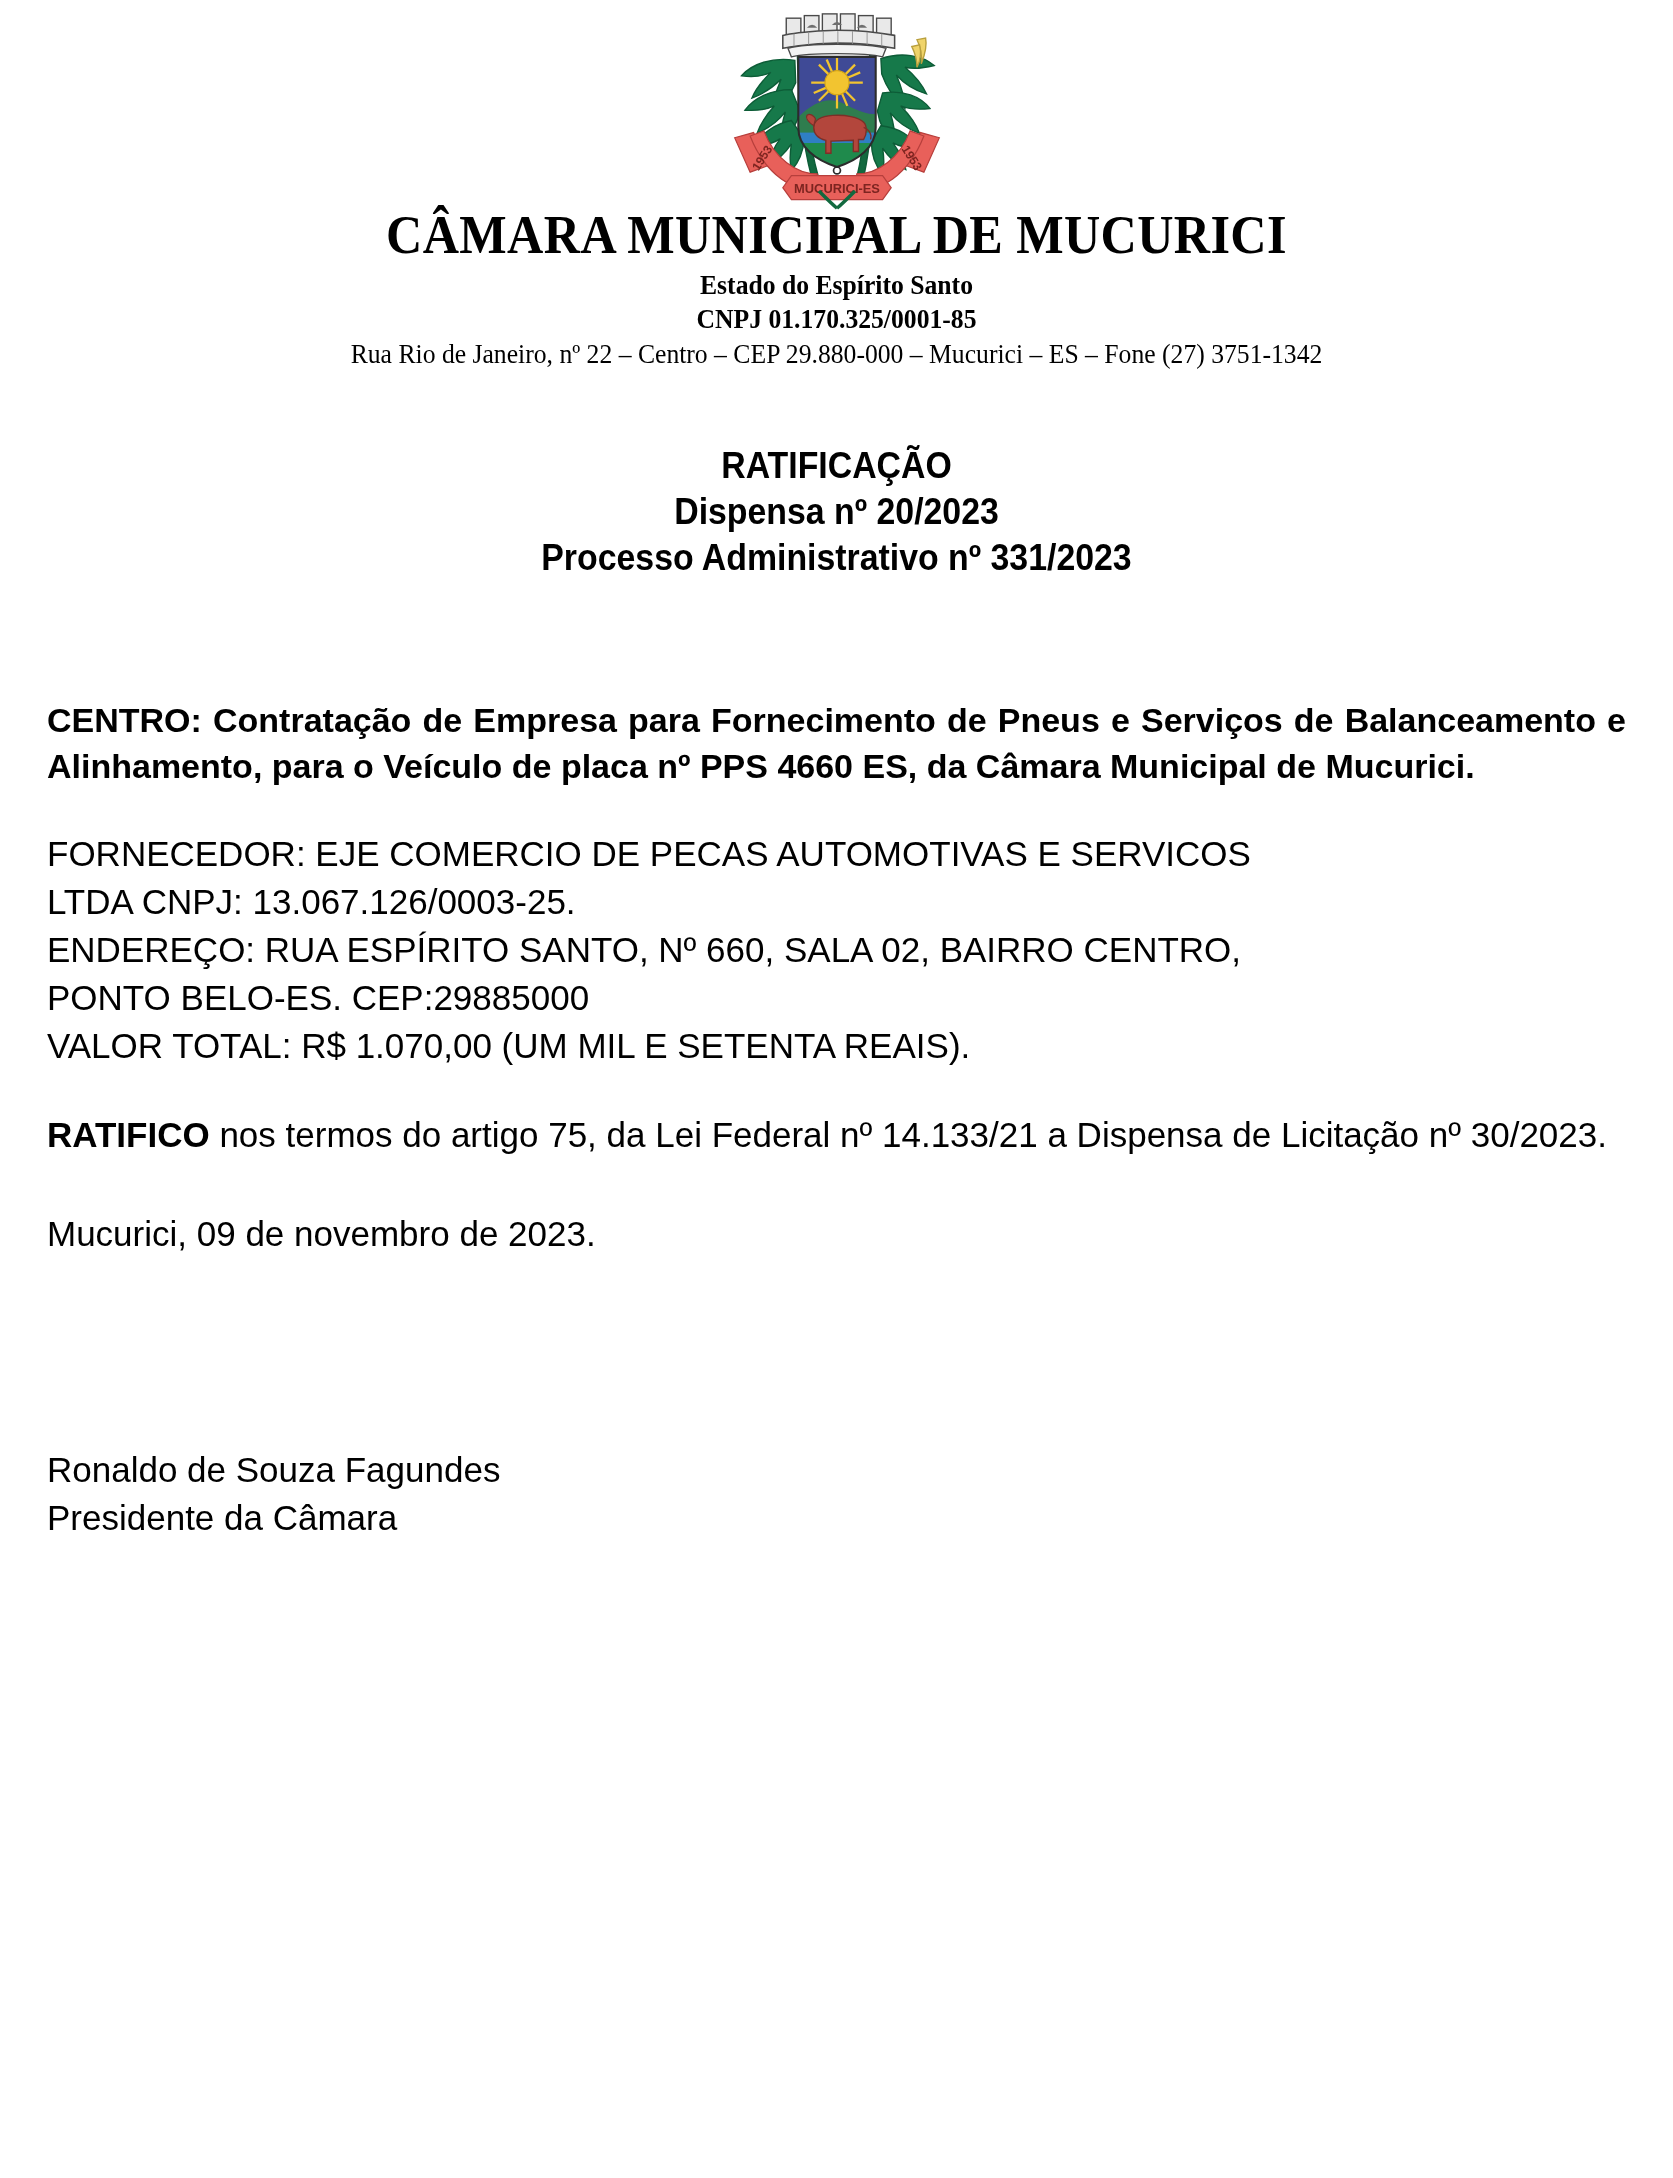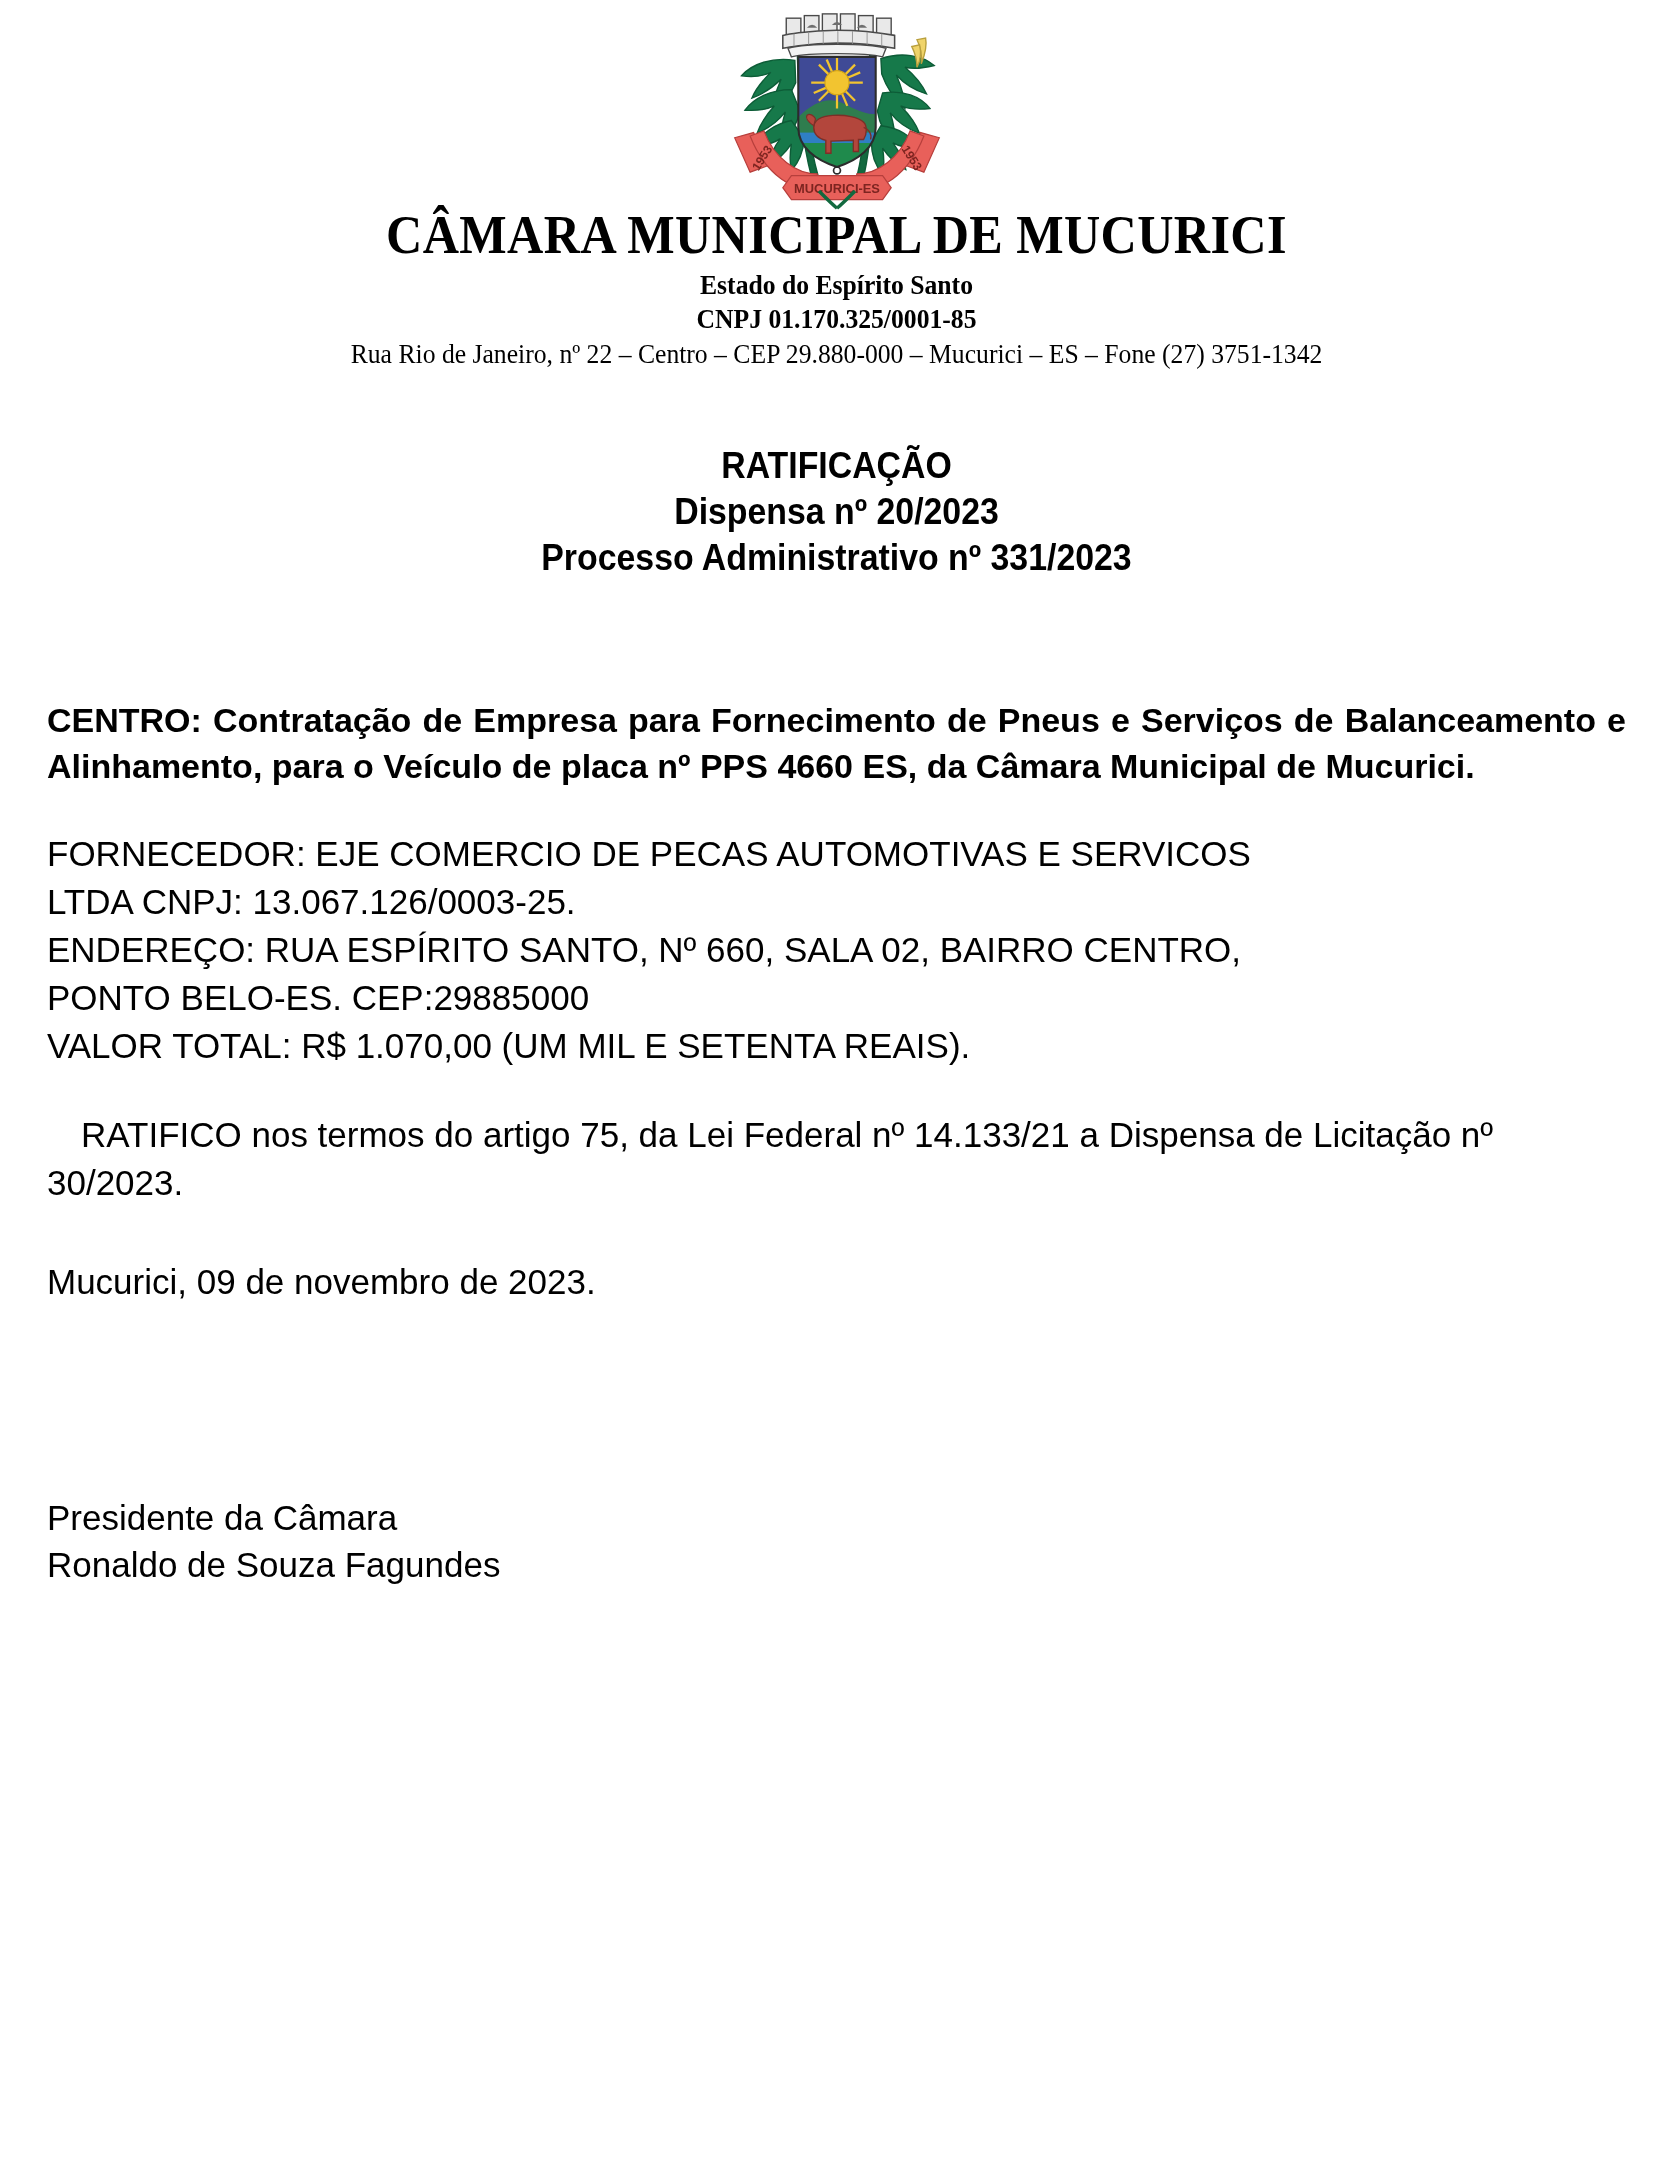--- a/index.html
+++ b/index.html
@@ -103,21 +103,21 @@
     line-height: 1.37;
   }
   .block-supplier div { white-space: nowrap; }
 
   .para-ratifico {
     margin-top: 41px;
     font-size: 35px;
     line-height: 1.37;
     text-align: left;
   }
-  .para-ratifico b { font-weight: normal; margin-left: 34px; }
+  .para-ratifico b { font-weight: bold; }
 
   .para-publicacao {
     margin-top: 89px;
     font-size: 35px;
     line-height: 1.37;
   }
   .para-local-data {
     margin-top: 51px;
     font-size: 35px;
     line-height: 1.37;
@@ -289,19 +289,19 @@
       <div>PONTO BELO-ES. CEP:29885000</div>
       <div>VALOR TOTAL: R$ 1.070,00 (UM MIL E SETENTA REAIS).</div>
     </div>
 
     <p class="para-ratifico"><b>RATIFICO</b><span> nos termos do artigo 75, da Lei Federal nº 14.133/21 a Dispensa de Licitação nº 30/2023.</span></p>
 
 
     <p class="para-local-data">Mucurici, 09 de novembro de 2023.</p>
 
     <div class="signature">
+      <div>Ronaldo de Souza Fagundes</div>
       <div>Presidente da Câmara</div>
-      <div>Ronaldo de Souza Fagundes</div>
     </div>
 
   </div>
 </div>
 
 
 </body></html>

